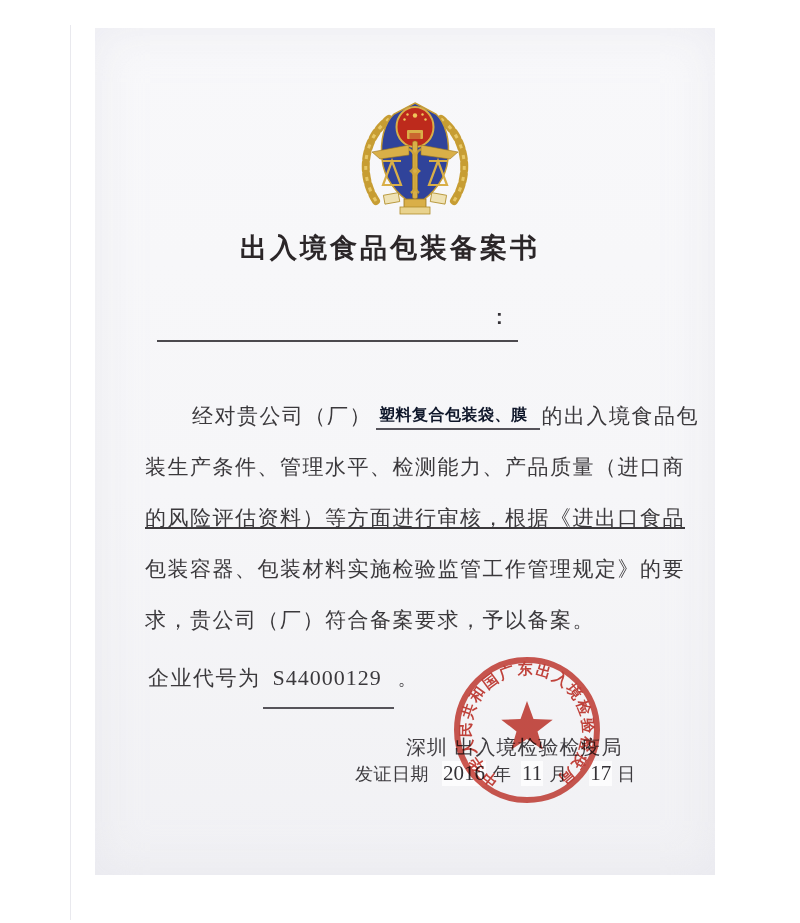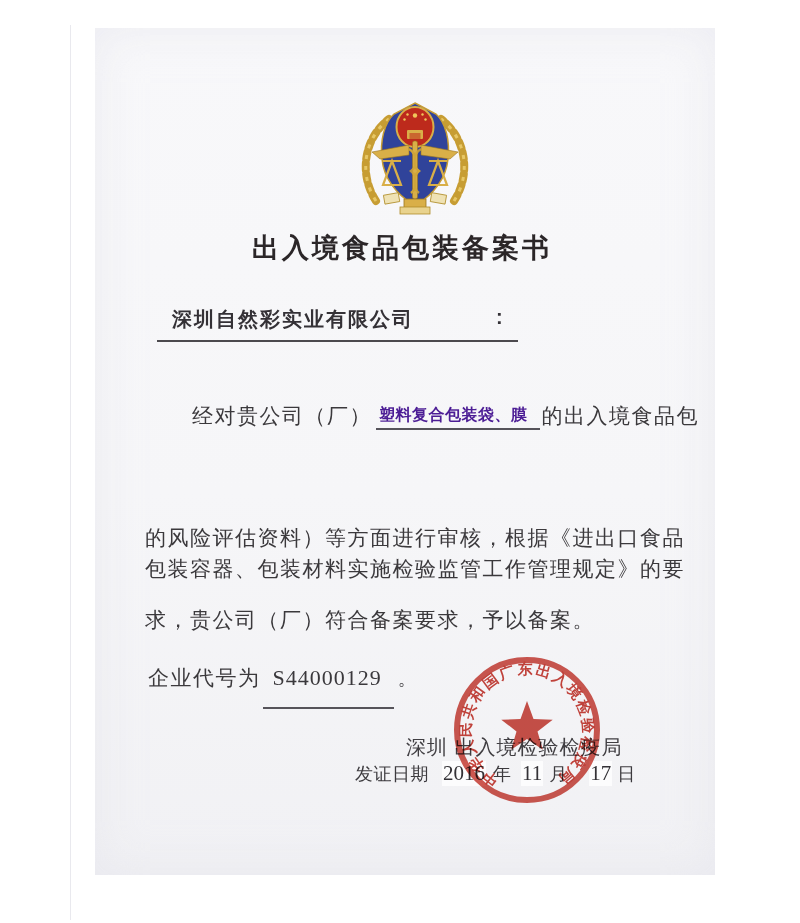--- a/index.html
+++ b/index.html
@@ -8,39 +8,39 @@
     font-family:"Liberation Sans",sans-serif;color:#39373a;
   }
   .fold-line{position:absolute;left:70px;top:25px;width:1px;height:895px;background:#e9e9ee;}
   .page{
     position:absolute;left:95px;top:28px;width:620px;height:847px;
     background:linear-gradient(180deg,#f8f8fa 0%,#f6f6f8 55%,#f1f1f4 100%);
     box-shadow:inset 0 0 46px rgba(225,225,235,.55);
   }
   .emblem{position:absolute;left:356px;top:99px;width:118px;height:124px;}
   .title{
-    position:absolute;left:92px;top:230px;width:620px;margin:0;text-align:center;
+    position:absolute;left:80px;top:230px;width:620px;margin:0;text-align:center;
     font-size:27px;font-weight:bold;letter-spacing:3px;color:#2b2628;
   }
   .company{
     position:absolute;left:172px;top:306px;font-size:20px;font-weight:bold;
     letter-spacing:2px;color:#343136;white-space:nowrap;
   }
   .company-underline{position:absolute;left:157px;top:340px;width:361px;height:2px;background:#4c4a4e;}
   .company-colon{position:absolute;left:496px;top:306px;font-size:20px;font-weight:bold;color:#343136;}
   .bl{position:absolute;font-size:21px;letter-spacing:1.5px;color:#3b393c;white-space:nowrap;}
   .l1{left:192px;top:402px;}
   .l2{left:145px;top:453px;}
-  .l3{left:145px;top:524px;}
+  .l3{left:145px;top:504px;text-decoration:underline;}
   .l4{left:145px;top:555px;}
   .l5{left:145px;top:606px;}
   .insert{
     display:inline-block;font-size:16px;font-weight:bold;letter-spacing:.5px;
     border-bottom:2px solid #55535a;padding:0 12px 2px 3px;margin:0 2px 0 4px;
-    vertical-align:3px;color:#4c1d95;
+    vertical-align:3px;color:#0f172a;
   }
   .code-line{position:absolute;left:148px;top:664px;font-size:21px;letter-spacing:1.5px;color:#3b393c;white-space:nowrap;}
   .code-value{
     display:inline-block;font-family:"Liberation Serif",serif;font-size:22px;letter-spacing:1px;
     border-bottom:2px solid #56545a;padding:0 12px 16px 10px;margin-left:2px;color:#3a383c;
   }
   .code-period{font-size:18px;margin-left:4px;}
   .issuer{position:absolute;left:406px;top:734px;font-size:20px;letter-spacing:1px;color:#403e42;white-space:nowrap;}
   .date-row{position:absolute;left:343px;font-size:18px;color:#3c3a3e;white-space:nowrap;}
   .dr1{top:761px;}
@@ -103,25 +103,25 @@
     <g>
       <rect x="28" y="95" width="15" height="9" fill="#efe2b4" stroke="#b08c28" stroke-width=".8" transform="rotate(-10 35 99)"></rect>
       <rect x="75" y="95" width="15" height="9" fill="#efe2b4" stroke="#b08c28" stroke-width=".8" transform="rotate(10 83 99)"></rect>
       <rect x="48" y="100" width="22" height="9" fill="#d9af48" stroke="#9a761f" stroke-width=".8"></rect>
       <rect x="44" y="108" width="30" height="7" fill="#e9d38e" stroke="#b08c28" stroke-width=".8"></rect>
     </g>
   </svg>
 
   <h1 class="title">出入境食品包装备案书</h1>
 
-  <div class="company">深圳自然彩实业有限公司</div>
   <div class="company-underline"></div>
   <div class="company-colon">:</div>
 
   <div class="bl l1"><span>经对贵公司（厂）</span><span class="insert">塑料复合包装袋、膜</span><span>的出入境食品包</span></div>
+  <div class="bl l2">装生产条件、管理水平、检测能力、产品质量（进口商</div>
   <div class="bl l3">的风险评估资料）等方面进行审核，根据《进出口食品</div>
   <div class="bl l5">求，贵公司（厂）符合备案要求，予以备案。</div>
   <div class="bl l4">包装容器、包装材料实施检验监管工作管理规定》的要</div>
 
   <div class="code-line"><span>企业代号为</span><span class="code-value">S44000129</span><span class="code-period">。</span></div>
 
   <div class="issuer">深圳 出入境检验检疫局</div>
 
   <div class="date-row dr1"><span class="date-label">发证日期</span><span class="num yr">2016</span><span class="u-year">年</span><span class="num mo">11</span><span class="u-month">月</span><span class="num dy">17</span><span class="u-day">日</span></div>
 

